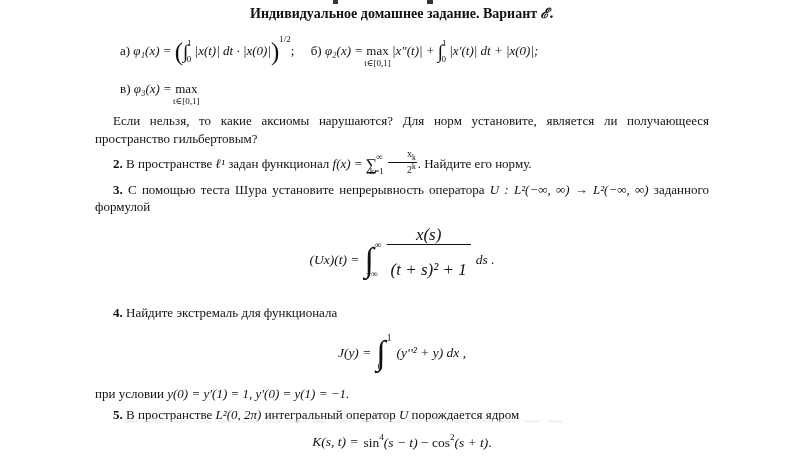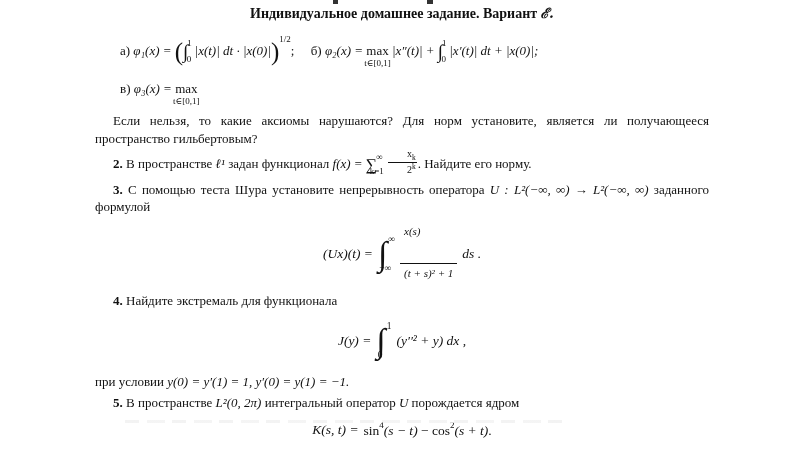--- a/index.html
+++ b/index.html
@@ -56,23 +56,23 @@
 
   
   .dformula{display:flex;justify-content:center;align-items:center;gap:5px;
             font-size:13.5px;margin:9px 0;}
   .dint{display:inline-flex;align-items:center;}
   .dint .ig{font-size:34px;font-style:normal;line-height:38px;}
   .dlims{display:inline-flex;flex-direction:column;justify-content:space-between;
          height:40px;font-size:9.5px;font-style:normal;}
   .dlims .dtop{margin-left:1px;}
   .dlims .dbot{margin-left:-8px;margin-bottom:1px;}
-  .dfrac{display:inline-block;vertical-align:middle;font-size:11px;line-height:1.15;}
+  .dfrac{display:inline-block;text-align:center;vertical-align:middle;font-size:17px;line-height:1.15;}
   .dfrac .fn{display:block;padding:0 4px;}
-  .dfrac .fd{display:block;border-top:1px solid #111;padding:3px 4px;margin-top:26px;}
+  .dfrac .fd{display:block;border-top:1px solid #111;padding:15px 4px;}
   .ksup{font-size:9px;vertical-align:7px;font-style:normal;}
 
   .cond{margin-top:4px;}
 
   
   .bleed{position:absolute;left:125px;top:420px;width:440px;height:3px;opacity:.55;
          background:repeating-linear-gradient(90deg,#e9e9e9 0 14px,#ffffff 14px 22px,#ececec 22px 40px,#ffffff 40px 47px);}
 </style>
 </head>
 <body>

